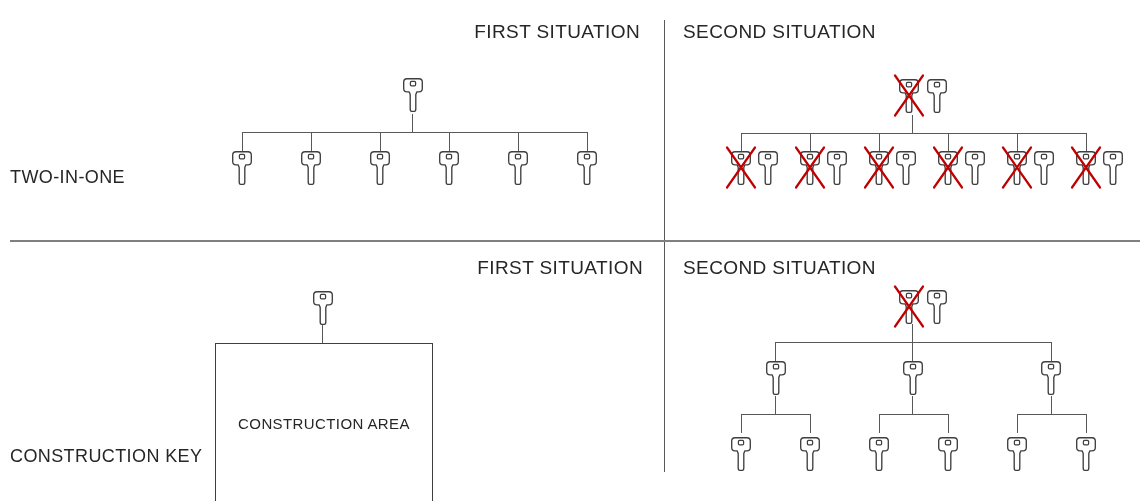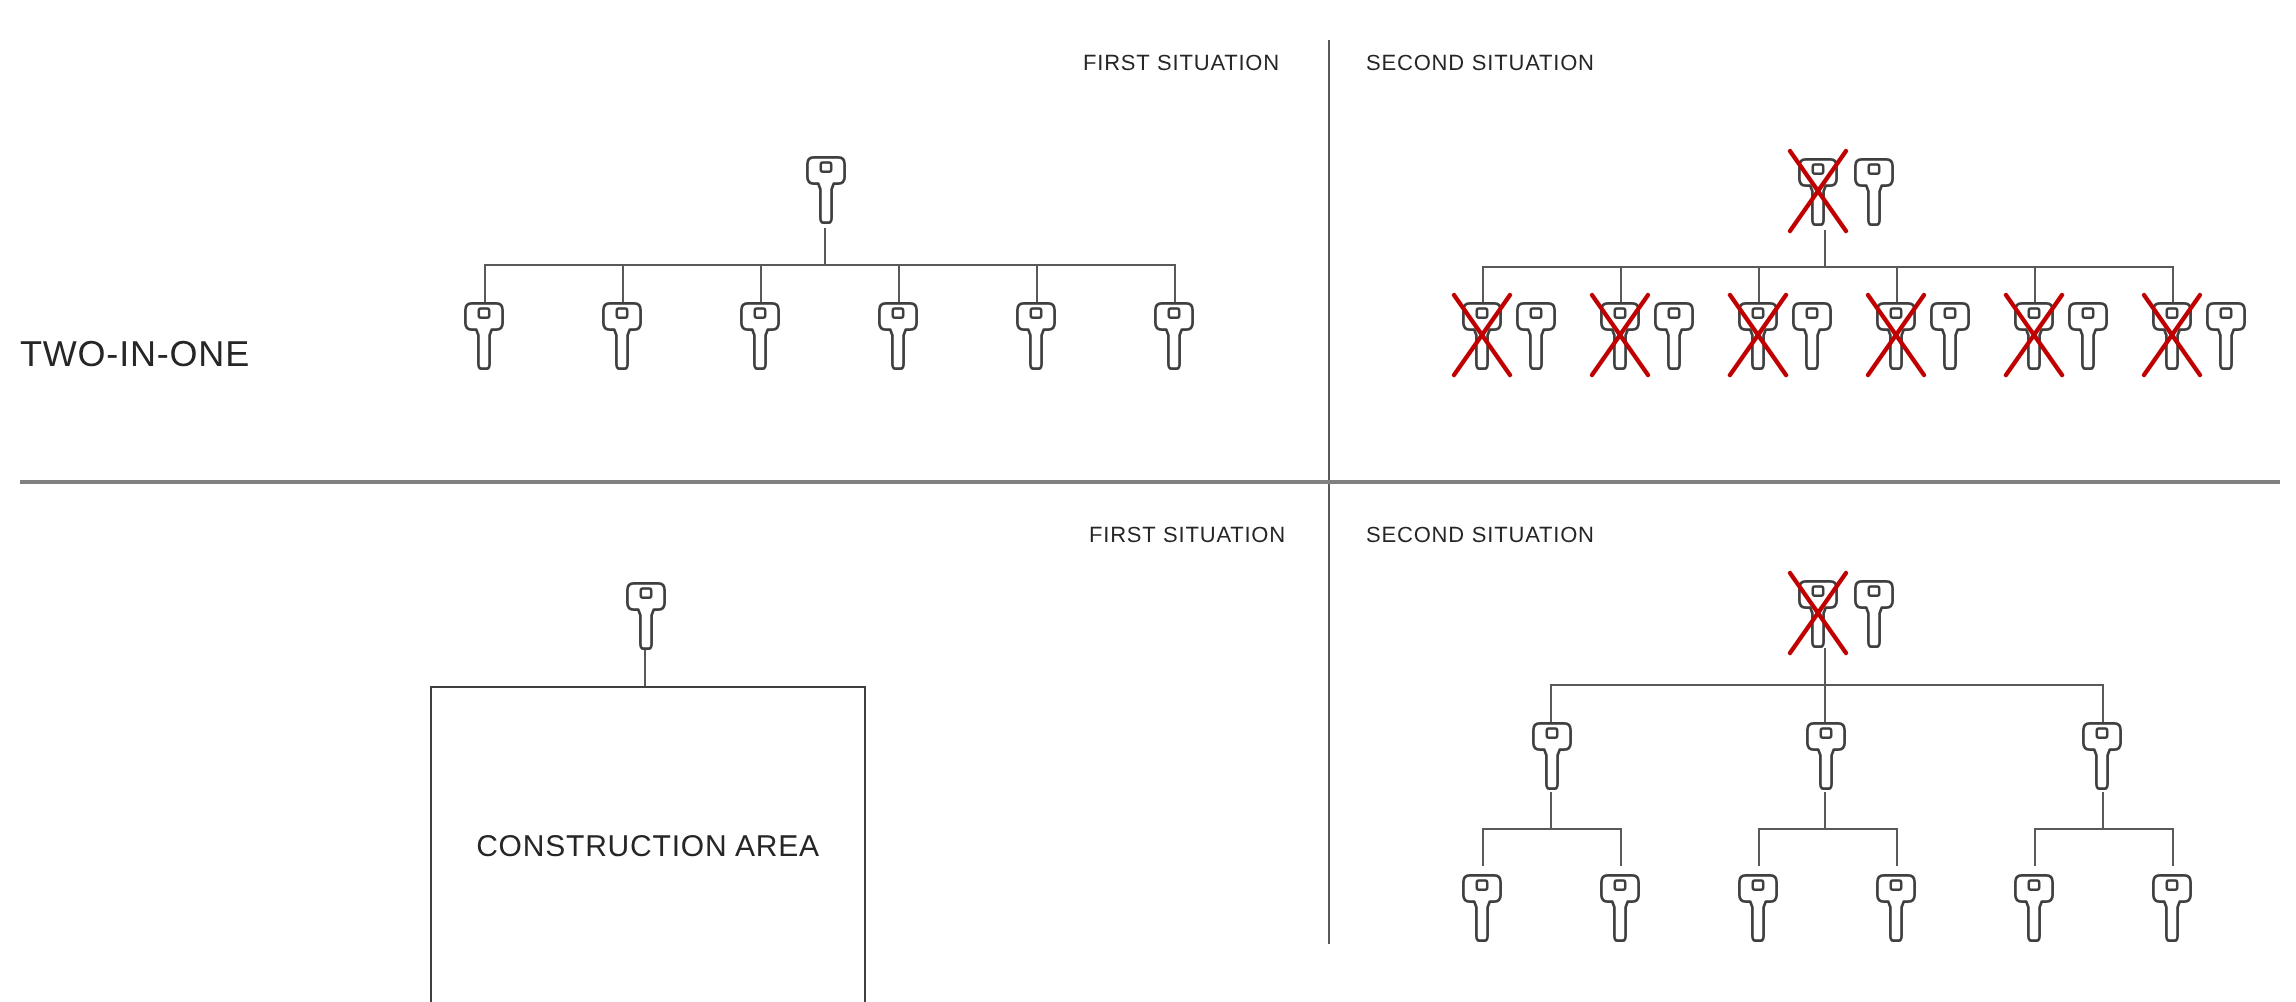--- a/index.html
+++ b/index.html
@@ -2,21 +2,21 @@
 <html style="--color-background: #ffffff; --color-text: #262626; --color-connector: #595959; --color-divider_vertical: #595959; --color-divider_horizontal: #808080; --color-key_stroke: #3f3f3f; --color-key_fill: #ffffff; --color-cross: #c00000;"><head>
 <meta charset="utf-8">
 <style>
   html,body{margin:0;padding:0;background:#fff;}
   .canvas{
     position:relative;width:1148px;height:501px;background:var(--color-background,#fff);
     font-family:"Liberation Sans","DejaVu Sans",sans-serif;color:var(--color-text,#262626);
     overflow:hidden;
   }
   .hdr{
-    position:absolute;font-size:11px;line-height:16px;letter-spacing:.4px;
+    position:absolute;font-size:19px;line-height:16px;letter-spacing:.4px;
     color:var(--color-text,#262626);white-space:nowrap;
   }
   .rowlabel{
     position:absolute;font-size:18px;line-height:16px;letter-spacing:.4px;
     color:var(--color-text,#262626);white-space:nowrap;
   }
   .ln{position:absolute;background:var(--color-connector,#595959);display:block;}
   .ln.v{width:1px;}
   .ln.h{height:1px;}
   .divider-v{position:absolute;left:664px;top:20px;width:1px;height:452px;background:var(--color-divider_vertical,#595959);}
@@ -49,20 +49,21 @@
 
   <div class="divider-v"></div>
   <div class="divider-h"></div>
 
   <div class="hdr" style="top:24px;right:508px">FIRST SITUATION</div>
   <div class="hdr" style="top:24px;left:683px">SECOND SITUATION</div>
   <div class="hdr" style="top:260px;right:505px">FIRST SITUATION</div>
   <div class="hdr" style="top:260px;left:683px">SECOND SITUATION</div>
 
   <div class="rowlabel" style="top:169px;left:10px">TWO-IN-ONE</div>
+  <div class="rowlabel" style="top:448px;left:10px">CONSTRUCTION KEY</div>
 
   <div>
     <svg class="key" style="left:403px;top:78px" width="20" height="34" viewBox="0 0 20 34">
         <use href="#key-shape" xlink:href="#key-shape"></use>
       </svg>
     <i class="ln v" style="left:412px;top:114px;height:18px"></i>
     <i class="ln h" style="left:242px;top:132px;width:346px"></i>
     <i class="ln v" style="left:242px;top:133px;height:18px"></i>
     <i class="ln v" style="left:311px;top:133px;height:18px"></i>
     <i class="ln v" style="left:380px;top:133px;height:18px"></i>

